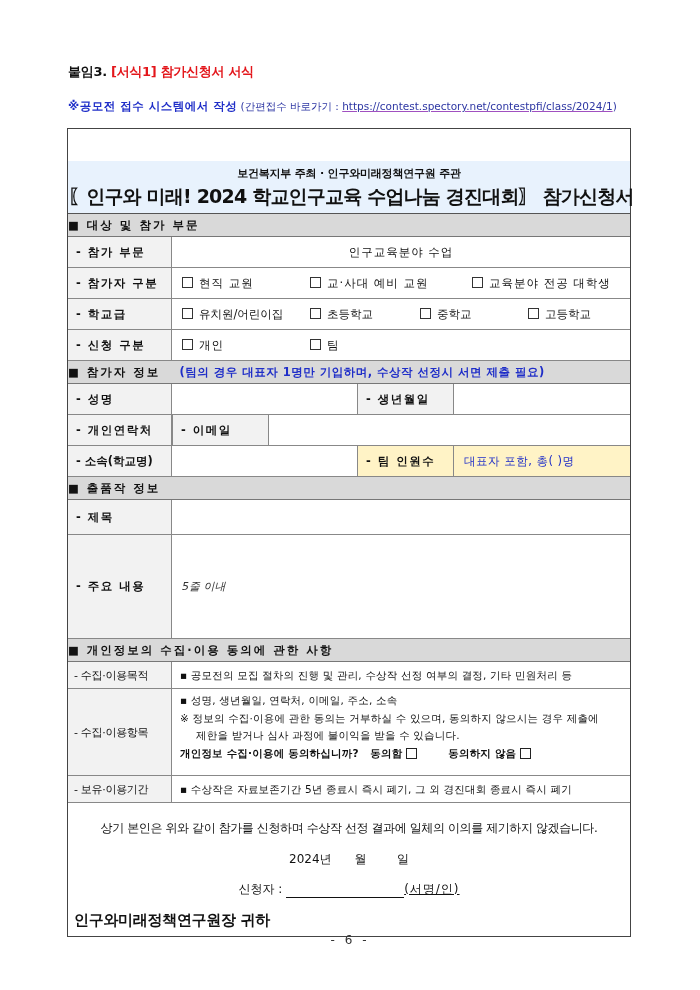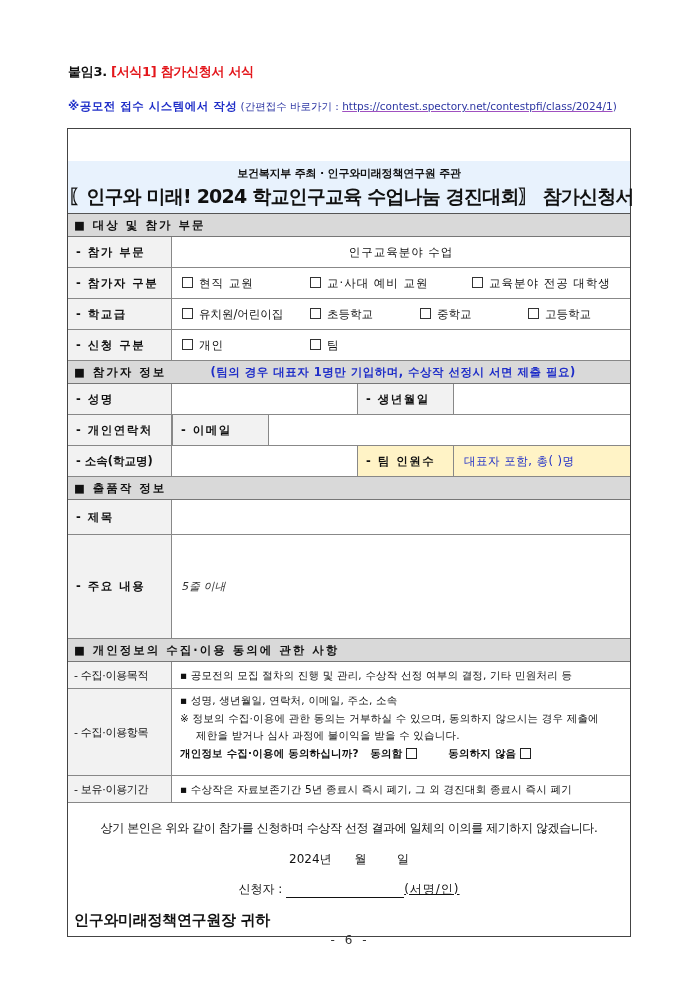--- a/index.html
+++ b/index.html
@@ -8,22 +8,22 @@
   .heading .red { color:#e3161b; }
   .subnote { position:absolute; left:68px; top:99px; font-size:11.5px; white-space:nowrap; }
   .subnote .blue { color:#1f2ec8; font-weight:bold; letter-spacing:0.5px; }
   .subnote .paren { color:#2d36a3; font-size:10.5px; }
   .subnote a { color:#2d36a3; text-decoration:underline; text-decoration-color:#a050c0; font-size:10.5px; }
 
   .form { position:absolute; left:67px; top:128px; width:564px; border:1.5px solid #444; box-sizing:border-box; }
   .title-box { background:#e8f2fd; border-bottom:1.5px solid #555; height:52px; text-align:center;margin-top:32px; }
   .title-box .host { font-size:11px; padding-top:5px; font-weight:bold; letter-spacing:-0.2px; }
   .title-box .main { font-size:19px; font-weight:bold; margin-top:3px; letter-spacing:-0.8px; white-space:nowrap; }
-  .section { background:#d9d9d9; height:22px; line-height:22px; font-size:11.5px; font-weight:bold; padding-left:6px; border-bottom:1.5px solid #777; letter-spacing:2px; white-space:nowrap; }
-  .section .note { color:#1f2ec8; letter-spacing:0.5px; margin-left:44px; }
+  .section { background:#d9d9d9; height:22px; line-height:22px; font-size:11.5px; font-weight:bold; border-bottom:1.5px solid #777; letter-spacing:2px; white-space:nowrap; }
+  .section .note { color:#1f2ec8; letter-spacing:0.5px; margin-left:19px; }
   .row { display:flex; border-bottom:1px solid #888; }
   .lbl { width:104px; background:#f2f2f2; border-right:1px solid #888; font-size:11.5px; font-weight:bold; padding-left:8px; display:flex; align-items:center; box-sizing:border-box; letter-spacing:1.5px; white-space:nowrap; }
   .val { flex:1; font-size:11.5px; display:flex; align-items:center; padding-left:10px; box-sizing:border-box; white-space:nowrap; }
   .val.center { justify-content:center; padding-left:0; letter-spacing:1px; }
   .opt { display:inline-block; letter-spacing:1px; }
   .cb { display:inline-block; width:9px; height:9px; border:1px solid #333; margin-right:6px; vertical-align:middle; position:relative; top:-1px; }
   .r30 { height:30px; }
   .lbl2 { width:97px; background:#f2f2f2; border-right:1px solid #888; border-left:1px solid #888; font-size:11.5px; font-weight:bold; padding-left:8px; display:flex; align-items:center; box-sizing:border-box; letter-spacing:1.5px; }
   .yellow { background:#fff3c6 !important; }
   .team-val { color:#1f2ec8; font-size:11.5px; letter-spacing:0.5px; }

